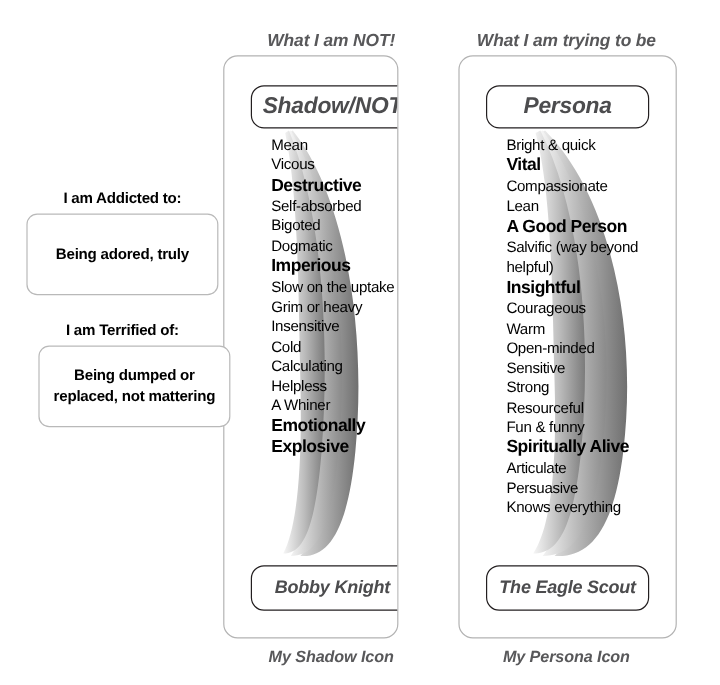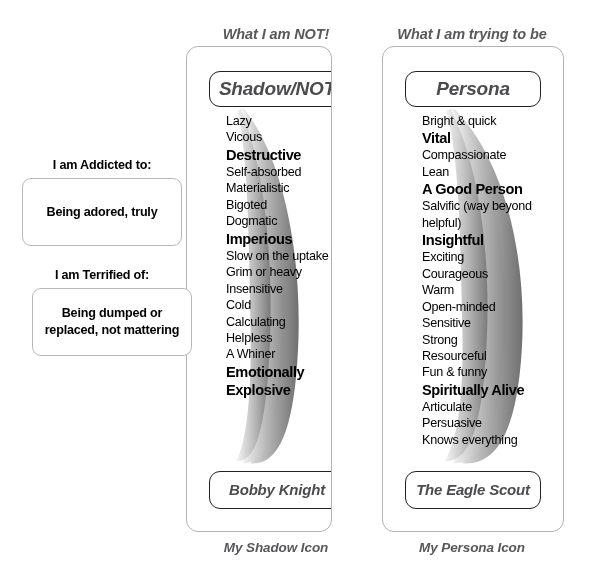--- a/index.html
+++ b/index.html
@@ -183,25 +183,24 @@
       <path d="M72,62 C128,118 150,230 138,330 C130,396 110,420 80,418 C104,398 116,340 118,268 C120,190 104,110 68,64 Z" fill="url(#gShadowA)"></path>
       <path d="M70,62 C116,124 132,232 120,332 C112,398 96,418 70,418 C90,394 98,338 98,270 C98,196 90,114 66,64 Z" fill="url(#gShadowB)"></path>
       <path d="M68,62 C102,128 112,236 102,334 C95,398 82,416 62,416 C78,392 82,336 80,272 C78,200 78,116 64,64 Z" fill="url(#gShadowC)"></path>
     </svg>
 
     <div class="pill pill-top">
       <span>Shadow/NOT</span>
     </div>
 
     <ul class="trait-list" id="shadow-traits">
-        <li class="trait">Lazy</li>
+        <li class="trait">Mean</li>
         <li class="trait">Vicous</li>
         <li class="trait b">Destructive</li>
         <li class="trait">Self-absorbed</li>
-        <li class="trait">Materialistic</li>
         <li class="trait">Bigoted</li>
         <li class="trait">Dogmatic</li>
         <li class="trait b">Imperious</li>
         <li class="trait">Slow on the uptake</li>
         <li class="trait">Grim or heavy</li>
         <li class="trait">Insensitive</li>
         <li class="trait">Cold</li>
         <li class="trait">Calculating</li>
         <li class="trait">Helpless</li>
         <li class="trait">A Whiner</li>
@@ -247,21 +246,20 @@
     </div>
 
     <ul class="trait-list" id="persona-traits">
         <li class="trait">Bright &amp; quick</li>
         <li class="trait b">Vital</li>
         <li class="trait">Compassionate</li>
         <li class="trait">Lean</li>
         <li class="trait bi">A Good Person</li>
         <li class="trait wrap">Salvific (way beyond helpful)</li>
         <li class="trait b">Insightful</li>
-        <li class="trait">Exciting</li>
         <li class="trait">Courageous</li>
         <li class="trait">Warm</li>
         <li class="trait">Open-minded</li>
         <li class="trait">Sensitive</li>
         <li class="trait">Strong</li>
         <li class="trait">Resourceful</li>
         <li class="trait">Fun &amp; funny</li>
         <li class="trait b">Spiritually Alive</li>
         <li class="trait">Articulate</li>
         <li class="trait">Persuasive</li>

